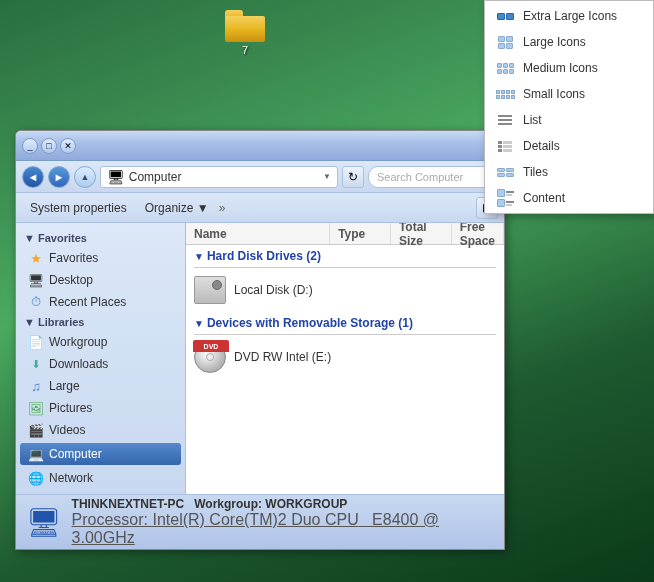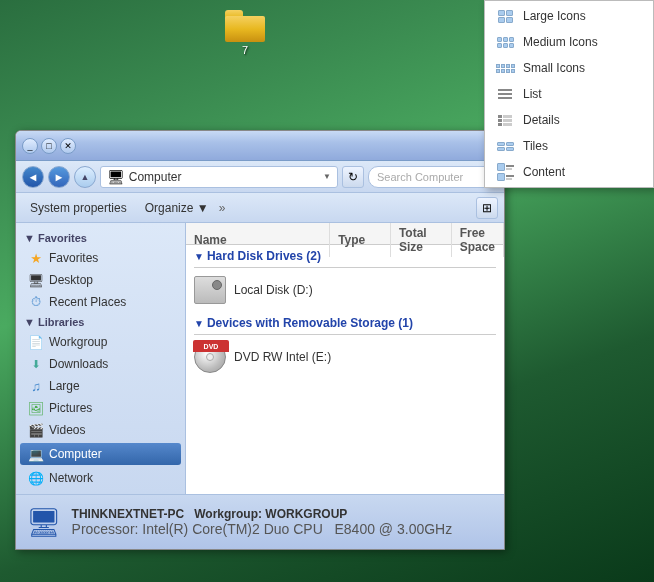--- a/index.html
+++ b/index.html
@@ -278,21 +278,21 @@
     }
 
     
     .col-headers {
       display: flex;
       border-bottom: 1px solid #ccc;
       background: #f5f5f5;
       height: 22px;
     }
     .col-header {
-      padding: 17px 8px;
+      padding: 4px 8px;
       font-size: 12px;
       font-weight: bold;
       color: #555;
       border-right: 1px solid #ddd;
       display: flex;
       align-items: center;
     }
     .col-name { width: 200px; }
     .col-type { width: 80px; }
     .col-size { width: 80px; }
@@ -428,22 +428,23 @@
     .status-text-block {
       display: flex;
       flex-direction: column;
     }
     .status-pc-name {
       font-size: 12px;
       font-weight: bold;
       color: #333;
     }
     .status-detail {
-      font-size: 14px;
+      font-size: 16px;
       color: #555;
+      text-decoration: underline;
     }
 
     
     #context-menu {
       position: absolute;
       top: 0px;
       right: 0px;
       width: 170px;
       background: white;
       border: 1px solid #bbb;
@@ -670,20 +671,29 @@
         <div class="status-detail">
           <span>Processor: Intel(R) Core(TM)2 Duo CPU</span>&nbsp;&nbsp;
           <span>E8400 @ 3.00GHz</span>
         </div>
       </div>
     </div>
 
   </div>
 
   <div id="context-menu">
+    <div class="menu-item">
+      <div class="menu-item-icon">
+        <div style="display:grid; grid-template-columns:repeat(2,8px); gap:1px;">
+          <div style="width:8px;height:7px;background:#4488cc;border:1px solid #2266aa;border-radius:1px;"></div>
+          <div style="width:8px;height:7px;background:#4488cc;border:1px solid #2266aa;border-radius:1px;"></div>
+        </div>
+      </div>
+      <span>Extra Large Icons</span>
+    </div>
     <div class="menu-item">
       <div class="menu-item-icon">
         <div style="display:grid; grid-template-columns:repeat(2,7px); gap:1px;">
           <div style="width:7px;height:6px;background:#aaccee;border:1px solid #88aacc;border-radius:1px;"></div>
           <div style="width:7px;height:6px;background:#aaccee;border:1px solid #88aacc;border-radius:1px;"></div>
           <div style="width:7px;height:6px;background:#aaccee;border:1px solid #88aacc;border-radius:1px;"></div>
           <div style="width:7px;height:6px;background:#aaccee;border:1px solid #88aacc;border-radius:1px;"></div>
         </div>
       </div>
       <span>Large Icons</span>

